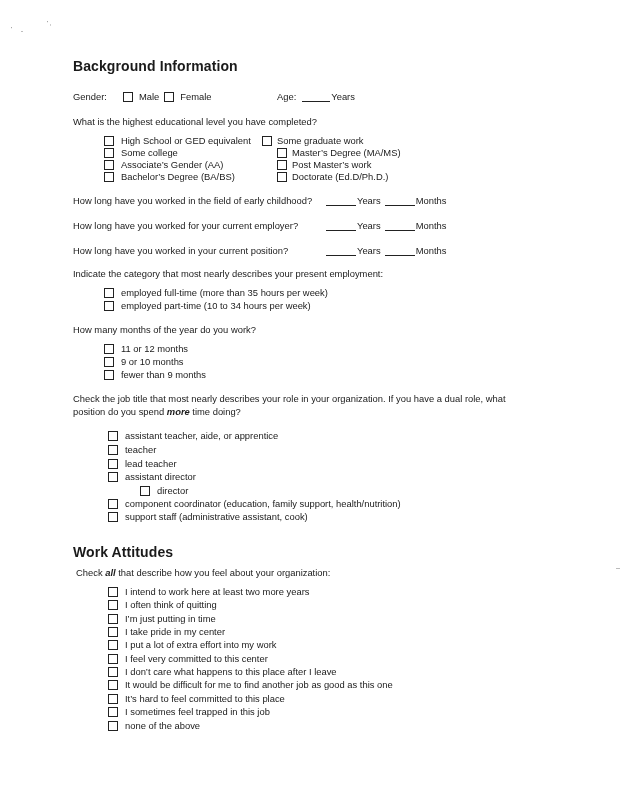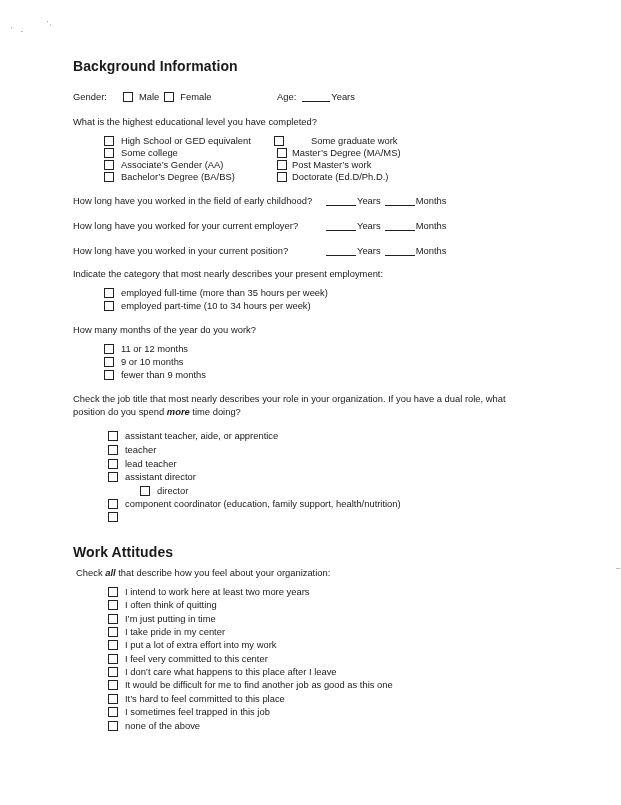--- a/index.html
+++ b/index.html
@@ -51,21 +51,21 @@
   </div>
 <div class="row" style="left:104px;top:158px;">
     <span class="cb"></span>
     <span>Associate’s Gender (AA)</span>
   </div>
 <div class="row" style="left:104px;top:170px;">
     <span class="cb"></span>
     <span>Bachelor’s Degree (BA/BS)</span>
   </div>
 
-<div class="row" style="left:274px;top:134px;gap:22px;">
+<div class="row" style="left:262px;top:134px;">
     <span class="cb" style="margin-right:5px;"></span>
     <span>Some graduate work</span>
   </div>
 <div class="row" style="left:277px;top:146px;">
     <span class="cb" style="margin-right:5px;"></span>
     <span>Master’s Degree (MA/MS)</span>
   </div>
 <div class="row" style="left:277px;top:158px;">
     <span class="cb" style="margin-right:5px;"></span>
     <span>Post Master’s work</span>
@@ -145,20 +145,21 @@
 <div class="row" style="left:108px;top:484px;padding-left:32px;">
     <span class="cb"></span>
     <span>director</span>
   </div>
 <div class="row" style="left:108px;top:497px;">
     <span class="cb"></span>
     <span>component coordinator (education, family support, health/nutrition)</span>
   </div>
 <div class="row" style="left:108px;top:510px;">
     <span class="cb"></span>
+    <span>support staff (administrative assistant, cook)</span>
   </div>
 
 <div class="abs h1" style="left:73px;top:544px;">Work Attitudes</div>
 <div class="abs t" style="left:76px;top:567px;"><span>Check </span><b><i>all</i></b><span> that describe how you feel about your organization:</span></div>
 
 <div class="row" style="left:108px;top:585px;">
     <span class="cb"></span>
     <span>I intend to work here at least two more years</span>
   </div>
 <div class="row" style="left:108px;top:598px;">

